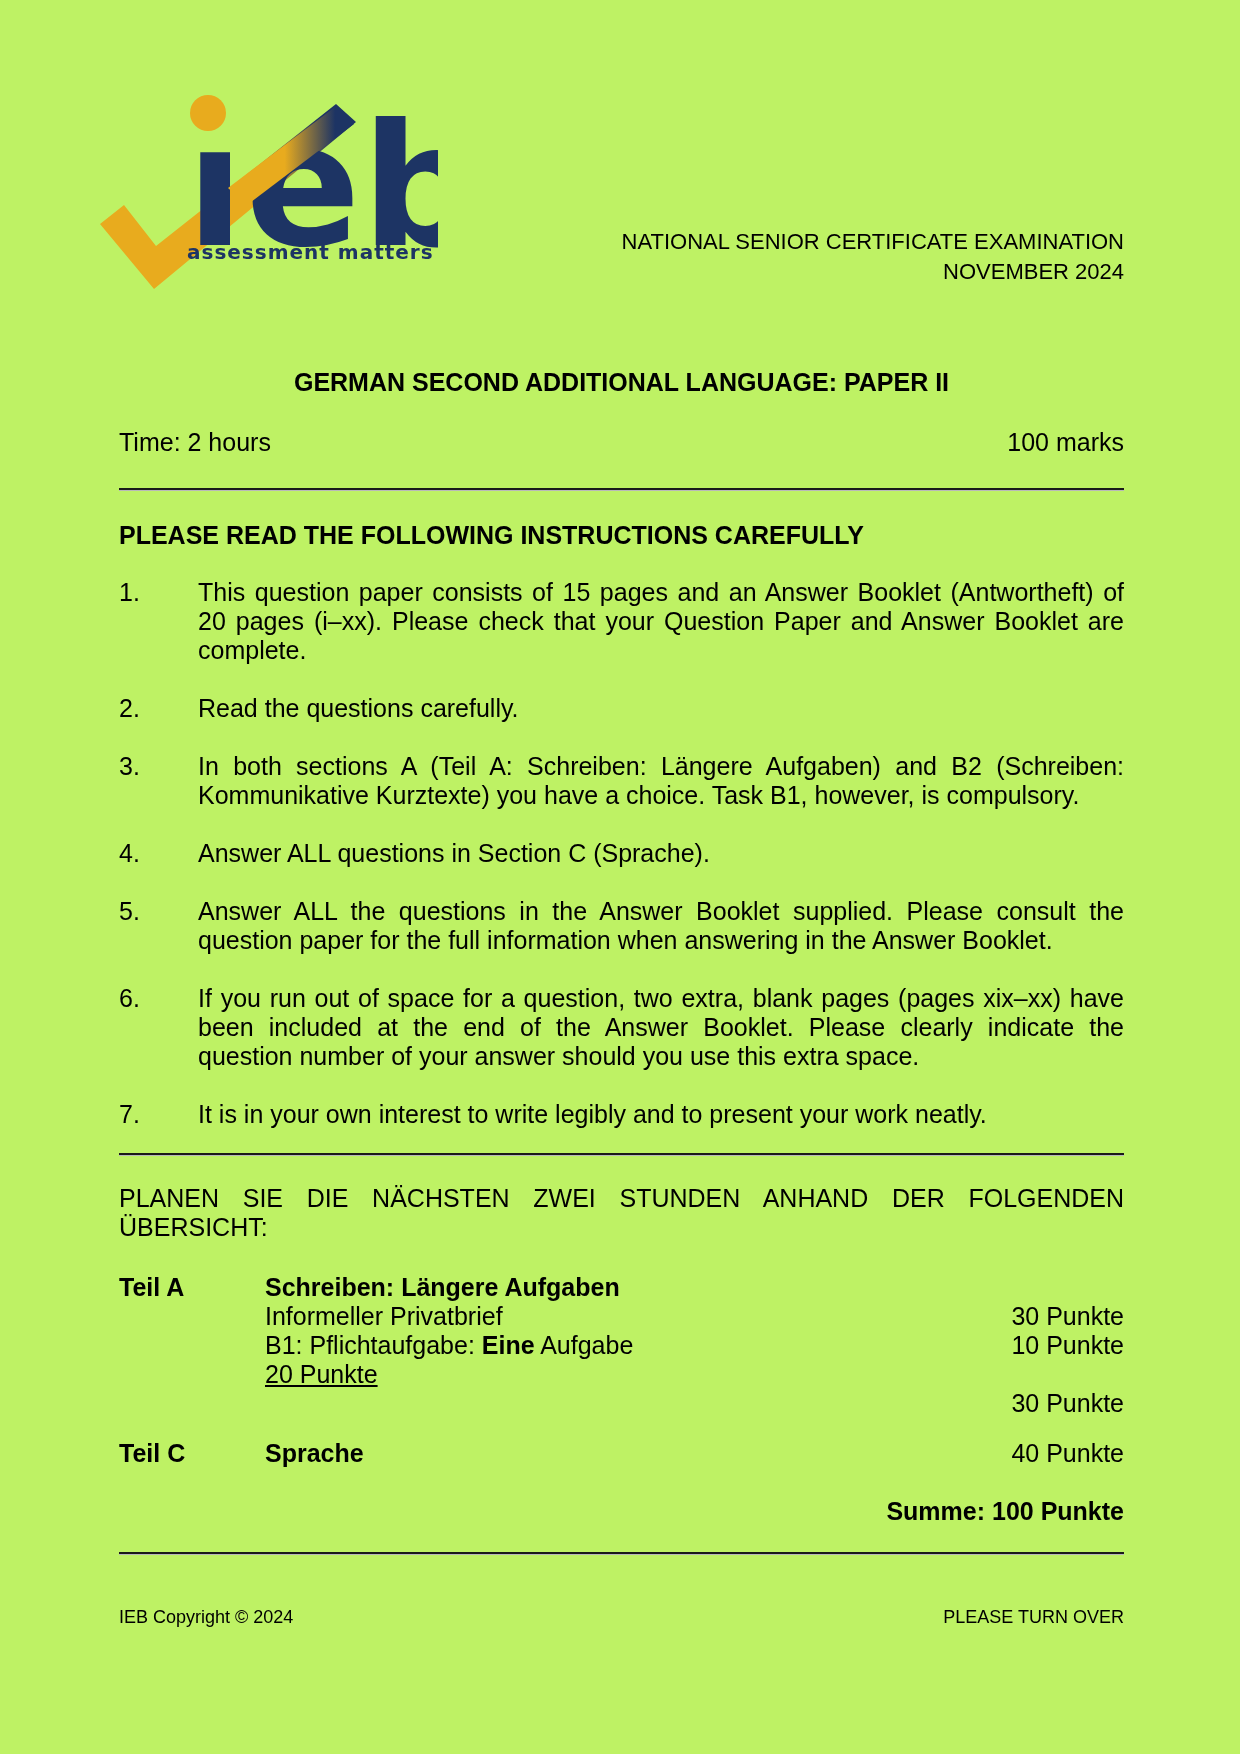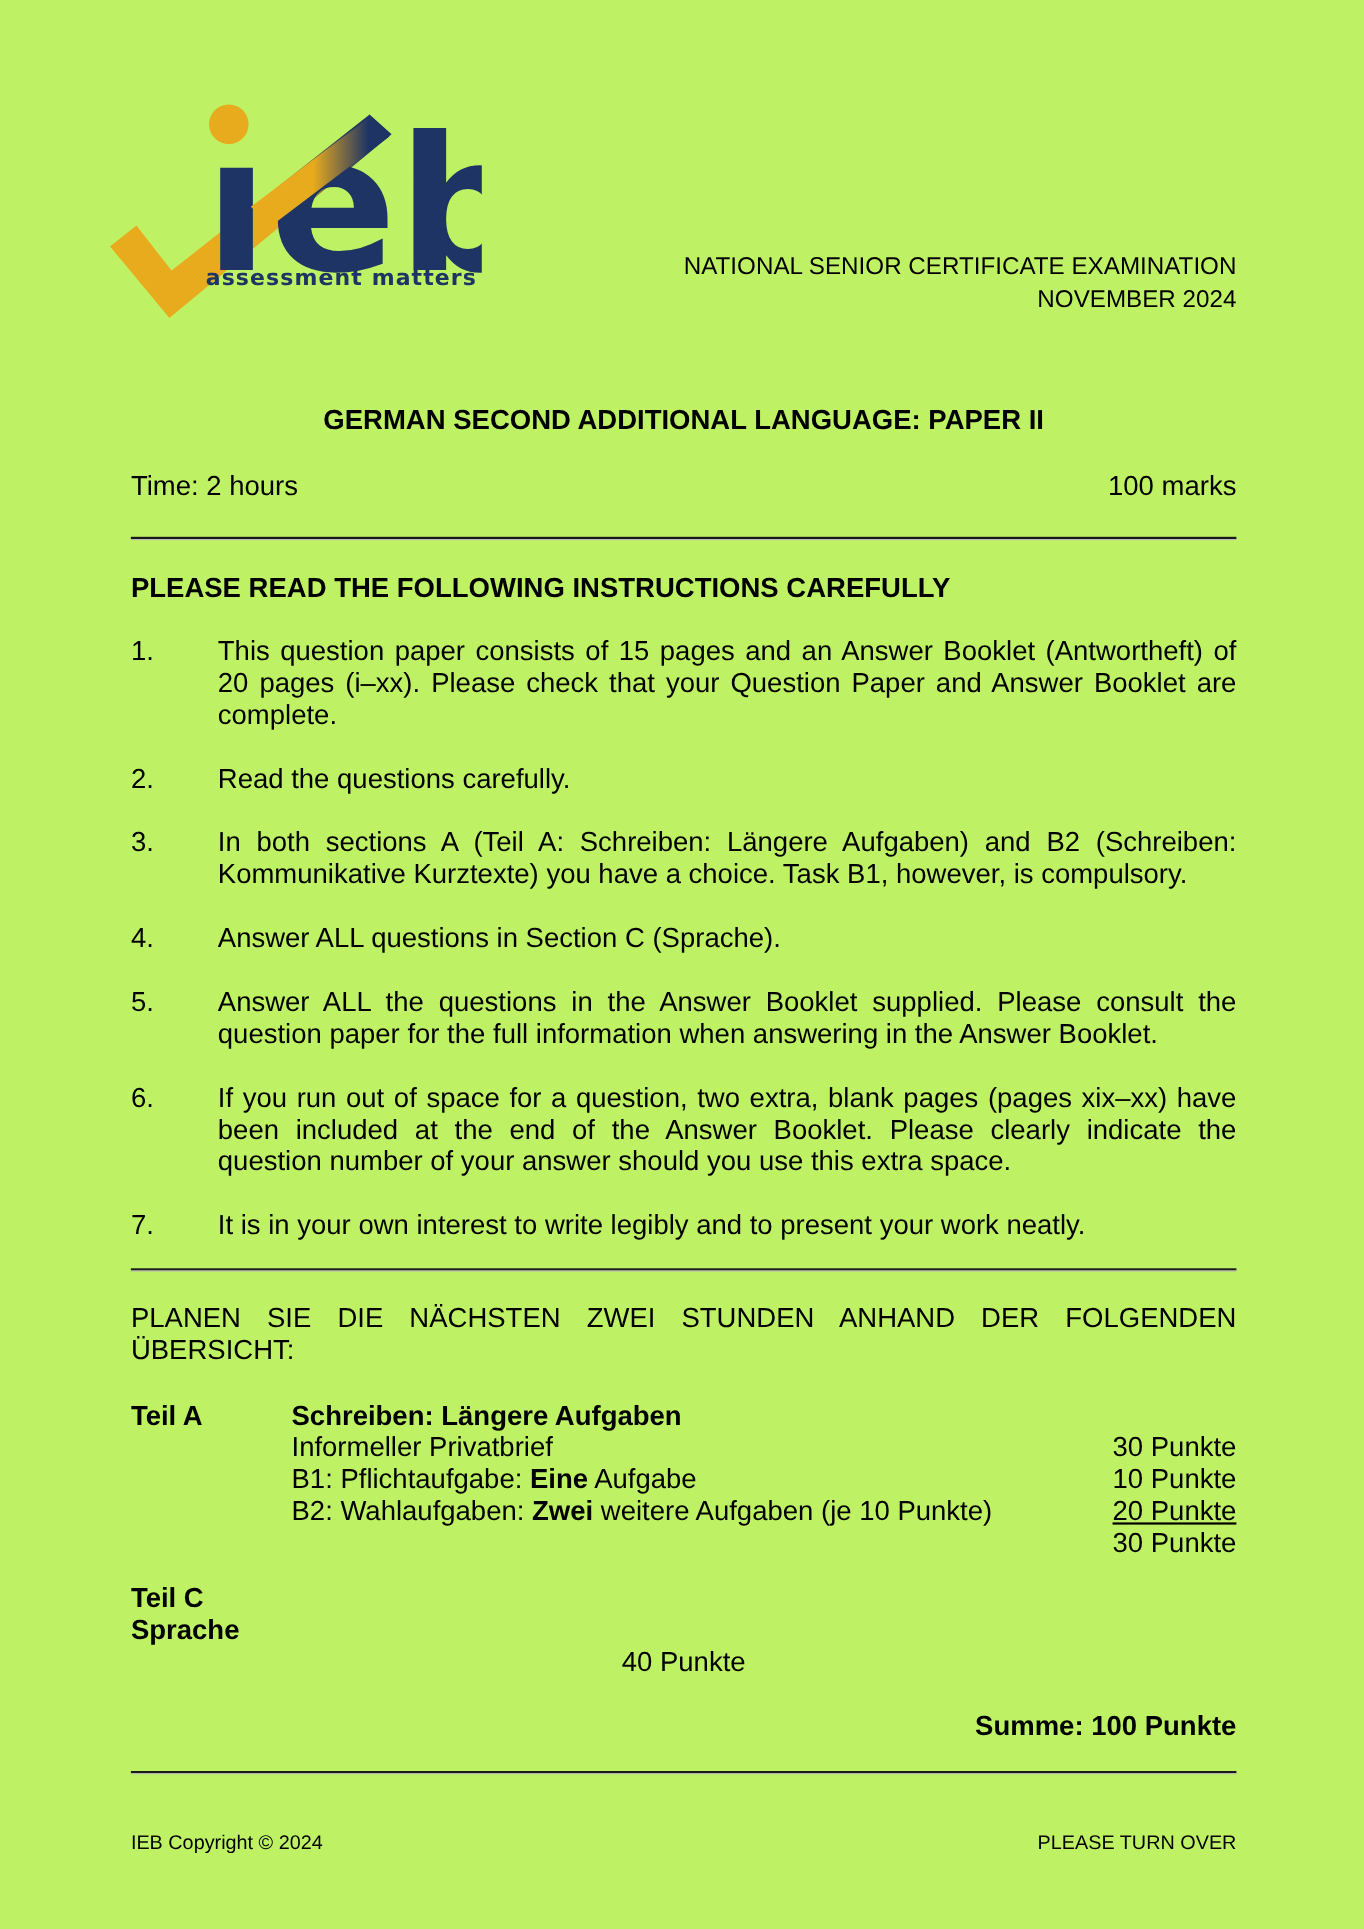--- a/index.html
+++ b/index.html
@@ -34,21 +34,21 @@
   
   .plan-heading { margin-top:28px; font-weight:normal; text-align:justify; }
   .overview { margin-top:31px; }
   .ov-row { display:flex; }
   .ov-label { width:146px; flex-shrink:0; font-weight:bold; }
   .ov-desc { flex:1; }
   .ov-points { text-align:center; white-space:nowrap; }
   .bold { font-weight:bold; }
   .underlined { text-decoration:underline; }
   .gap-row { margin-top:29px; }
-  .gap-row-sm { margin-top:21px;flex-direction:column; }
+  .gap-row-sm { margin-top:21px; }
   .summe-row { margin-top:29px; text-align:right; font-weight:bold; }
   
   .footer-row { margin-top:54px; display:flex; justify-content:space-between; font-size:18px; line-height:17px; }
 </style>
 </head>
 <body>
 
 <div class="page">
 
   <div class="header-row">
@@ -133,21 +133,20 @@
       <div class="ov-points">30 Punkte</div>
     </div>
 
     <div class="ov-row">
       <div class="ov-label"></div>
       <div class="ov-desc"><span>B1: Pflichtaufgabe: </span><span class="bold">Eine</span><span> Aufgabe</span></div>
       <div class="ov-points">10 Punkte</div>
     </div>
     <div class="ov-row">
       <div class="ov-label"></div>
-      <div class="ov-desc"><span>B2: Wahlaufgaben: </span><span class="bold">Zwei</span><span> weitere Aufgaben (je 10 Punkte)</span></div>
       <div class="ov-points underlined">20 Punkte</div>
     </div>
     <div class="ov-row">
       <div class="ov-label"></div>
       <div class="ov-desc"></div>
       <div class="ov-points">30 Punkte</div>
     </div>
 
     <div class="ov-row gap-row-sm">
       <div class="ov-label">Teil C</div>

